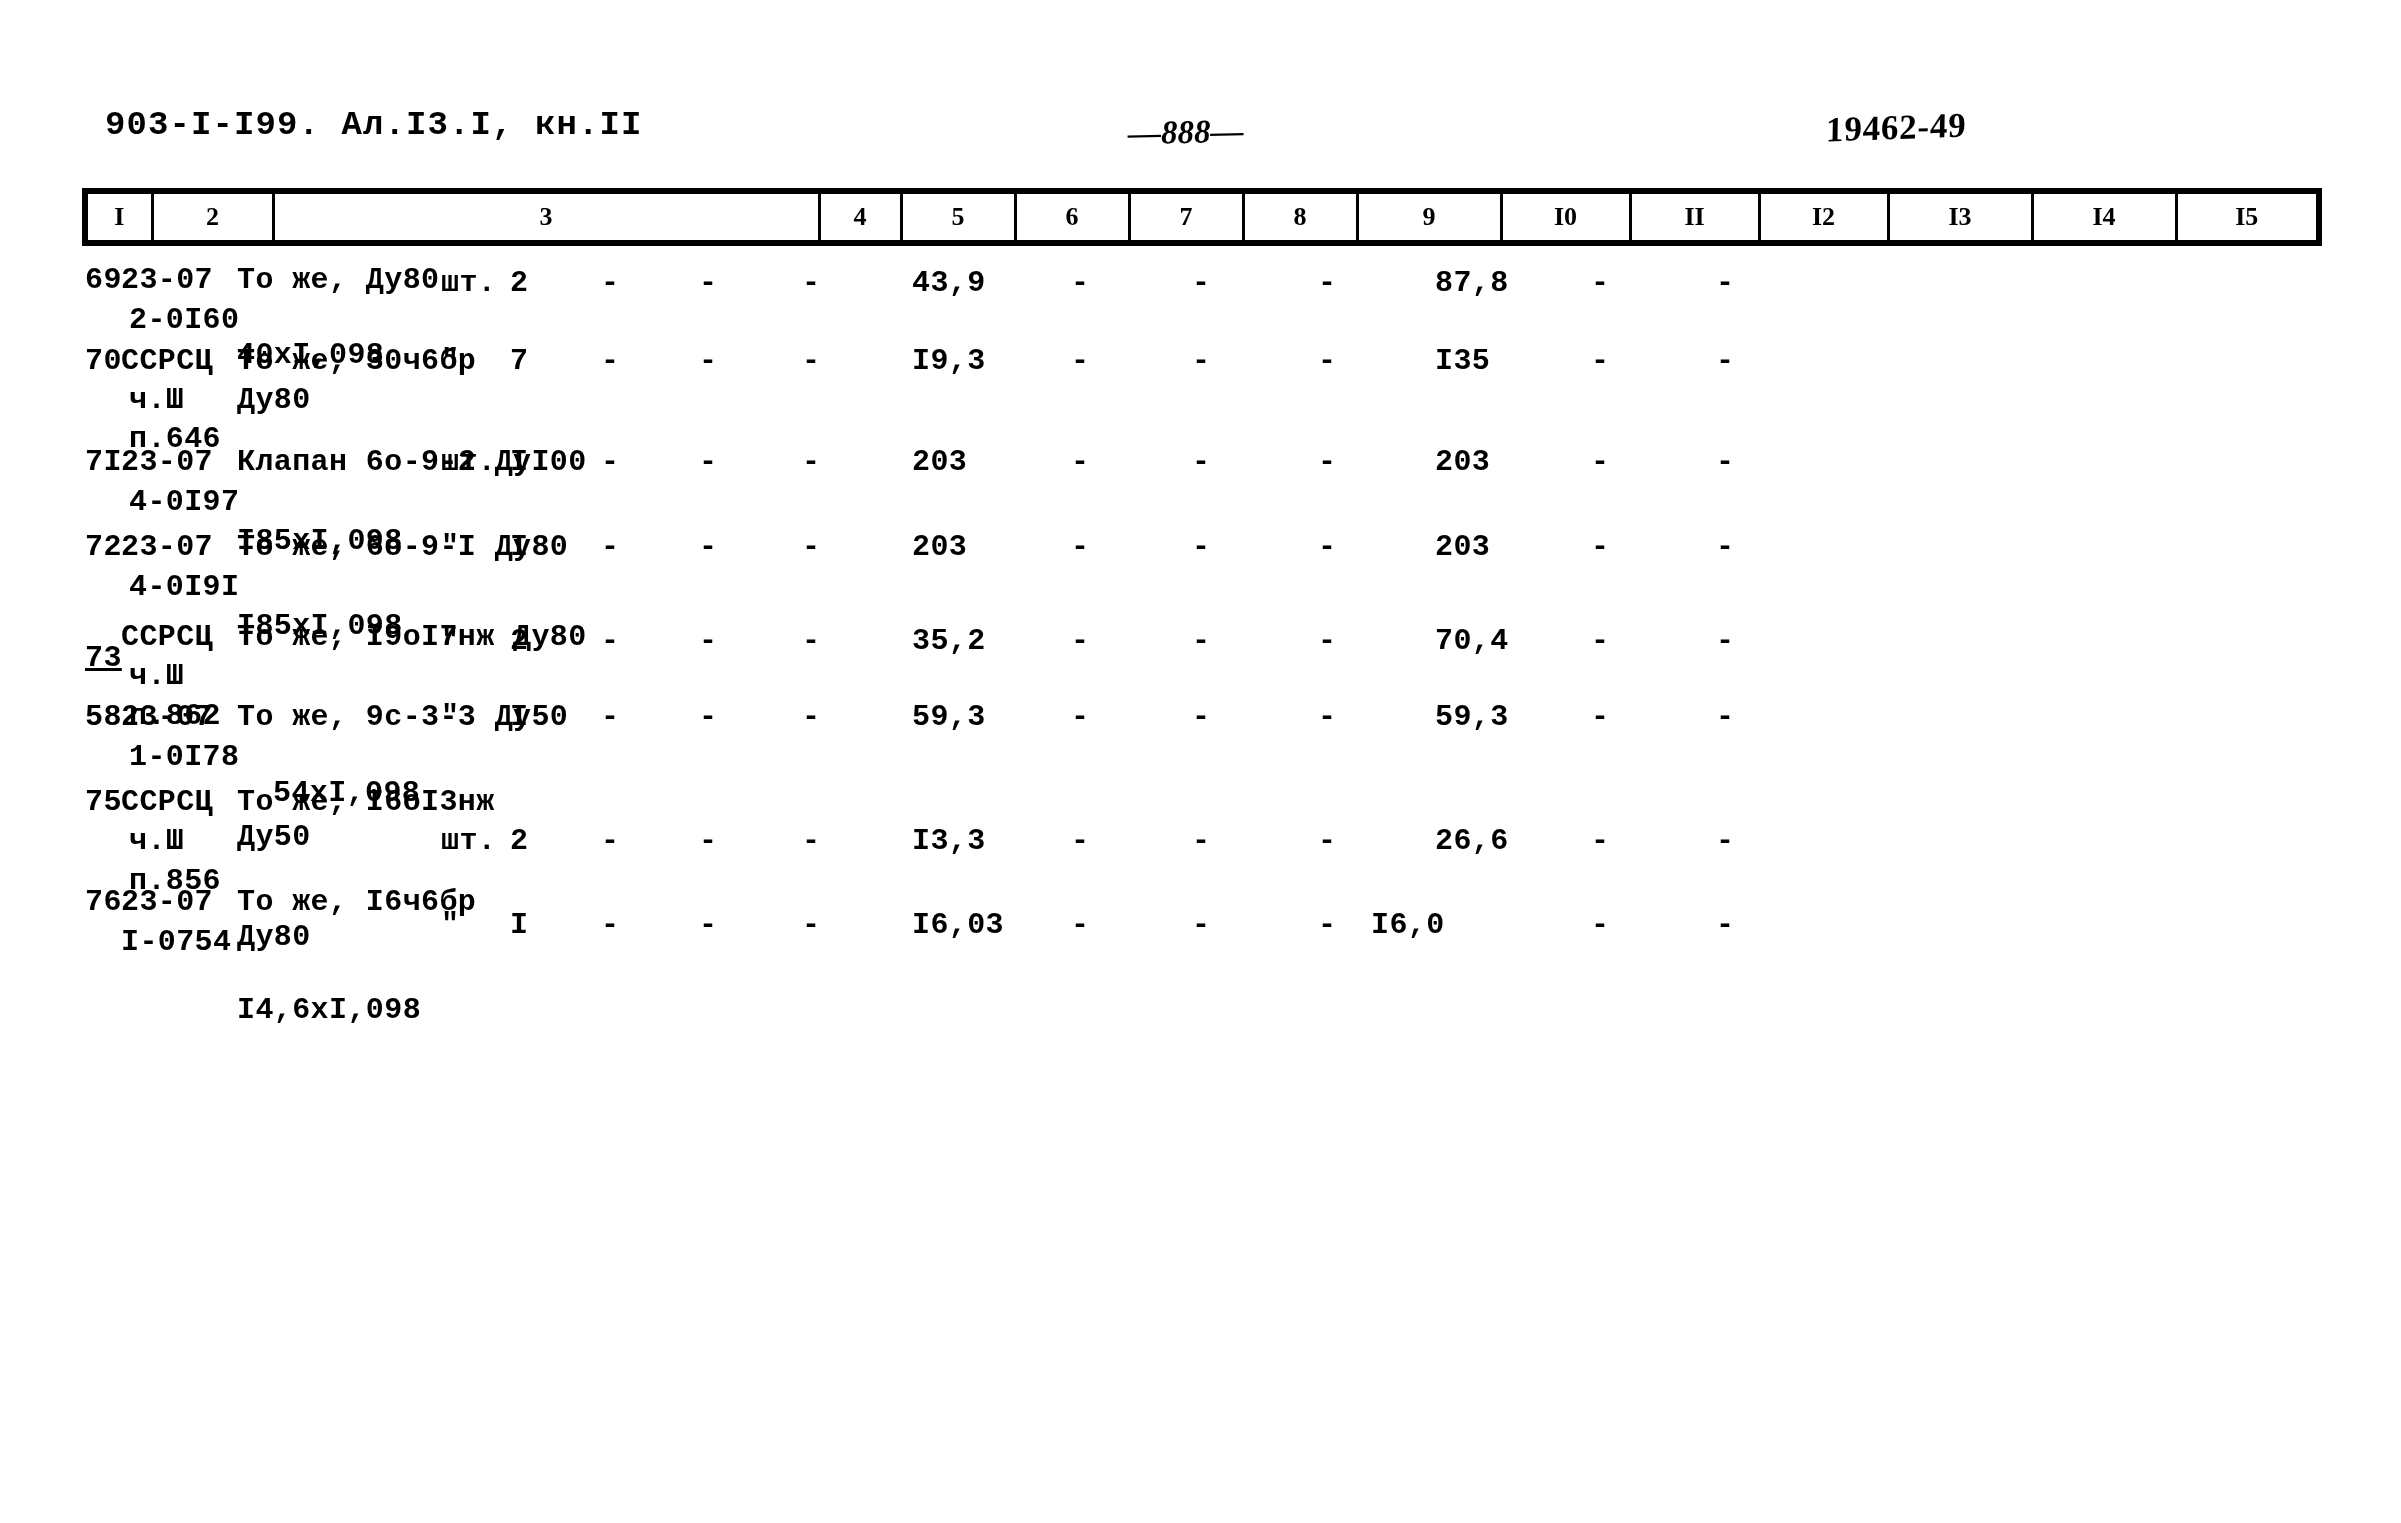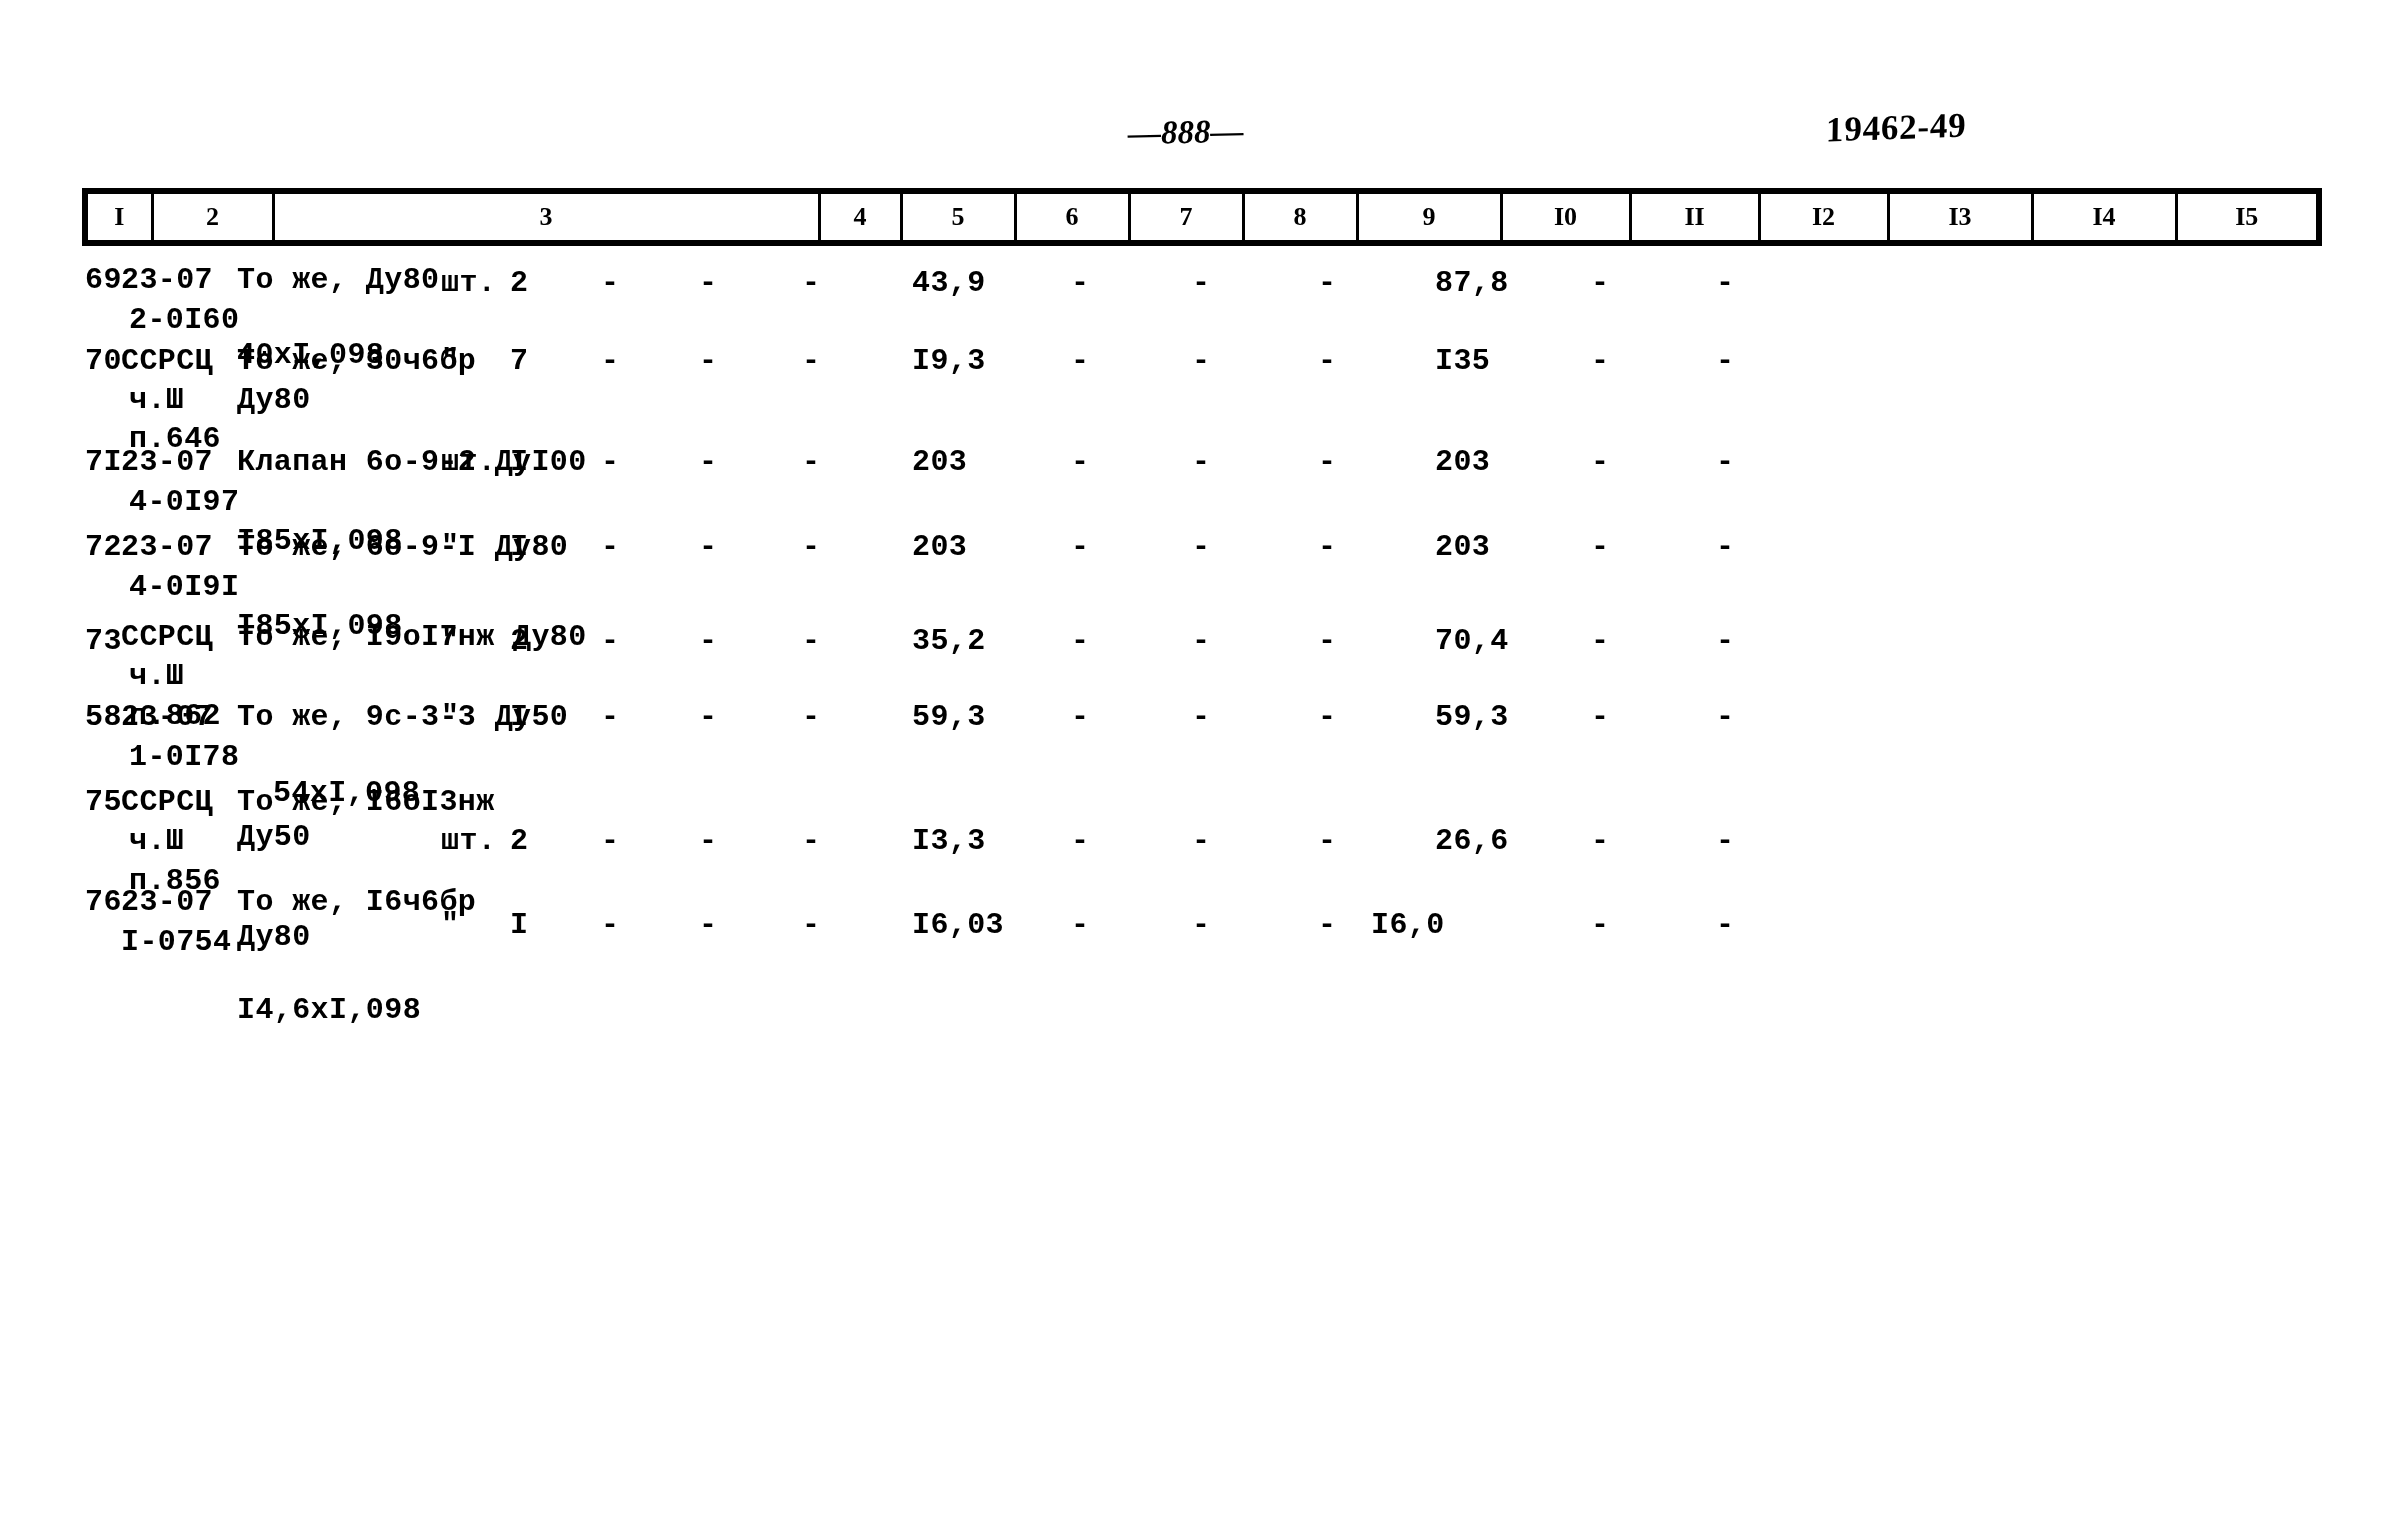--- a/index.html
+++ b/index.html
@@ -129,20 +129,21 @@
   .c-unit   { text-align: left; }
   .c-val    { text-align: left; }
   .dash     { text-align: left; }
 </style>
 </head>
 <body>
 
 <div class="page">
 
   <div class="top-line">
+    <div class="doc-code">903-I-I99. Ал.I3.I, кн.II</div>
     <div class="page-number">—888—</div>
     <div class="archive-code">19462-49</div>
   </div>
 
   <div class="table-wrap">
     <table class="grid">
       <colgroup>
         <col style="width:67px">
         <col style="width:121px">
         <col style="width:546px">
@@ -242,21 +243,21 @@
                 <div class="cell dash" style="left: 516px; top: 282px;">-</div>
                 <div class="cell dash" style="left: 614px; top: 282px;">-</div>
                 <div class="cell dash" style="left: 717px; top: 282px;">-</div>
                 <div class="cell c-val" style="left: 827px; top: 282px;">203</div>
                 <div class="cell dash" style="left: 986px; top: 282px;">-</div>
                 <div class="cell dash" style="left: 1107px; top: 282px;">-</div>
                 <div class="cell dash" style="left: 1233px; top: 282px;">-</div>
                 <div class="cell c-val" style="left: 1350px; top: 282px;">203</div>
                 <div class="cell dash" style="left: 1506px; top: 282px;">-</div>
                 <div class="cell dash" style="left: 1631px; top: 282px;">-</div>
-                <div class="cell c-num" style="left: 0px; top: 376px;">73</div>
+                <div class="cell c-num" style="left: 0px; top: 393px; text-decoration: underline;">73</div>
                 <div class="cell c-code" style="left: 36px; top: 372px;">ССРСЦ</div>
                 <div class="cell c-code" style="left: 44px; top: 411px;">ч.Ш</div>
                 <div class="cell c-code" style="left: 44px; top: 451px;">п.862</div>
                 <div class="cell c-desc" style="left: 152px; top: 372px;">То же, I9оI7нж Ду80</div>
                 <div class="cell c-unit" style="left: 356px; top: 376px;">"</div>
                 <div class="cell c-val" style="left: 425px; top: 376px;">2</div>
                 <div class="cell dash" style="left: 516px; top: 376px;">-</div>
                 <div class="cell dash" style="left: 614px; top: 376px;">-</div>
                 <div class="cell dash" style="left: 717px; top: 376px;">-</div>
                 <div class="cell c-val" style="left: 827px; top: 376px;">35,2</div>

